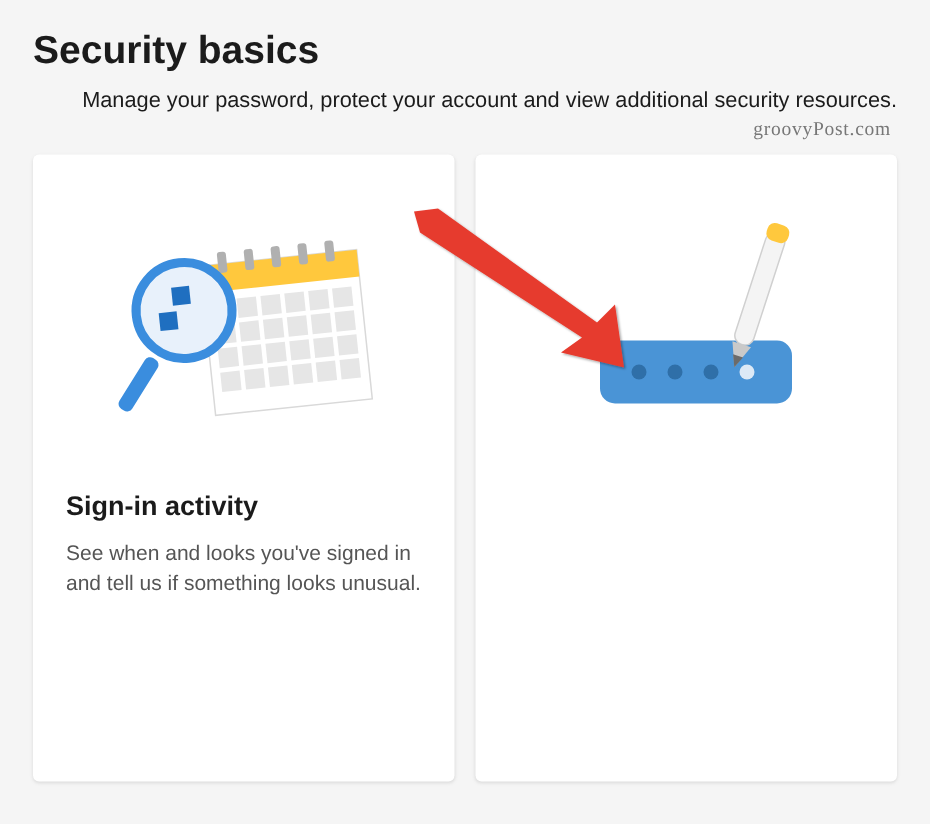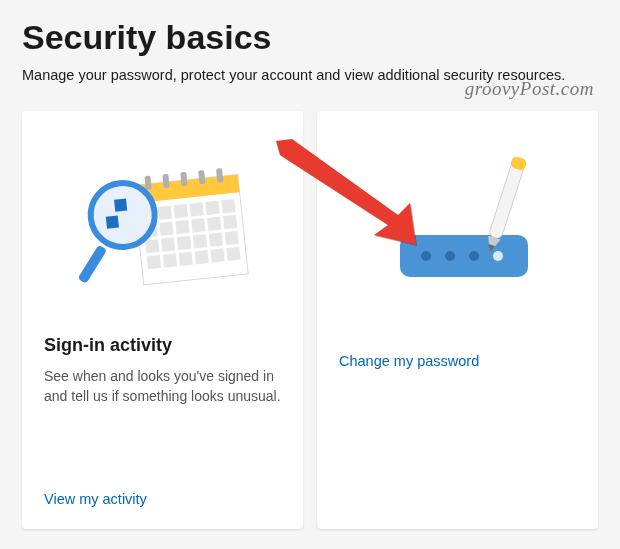--- a/index.html
+++ b/index.html
@@ -7,37 +7,37 @@
       font-family: "Segoe UI", -apple-system, BlinkMacSystemFont, sans-serif;
       background: #f5f5f5;
       width: 620px;
       height: 549px;
       padding: 18px 22px;
       color: #1b1b1b;
       position: relative;
       overflow: hidden;
     }
     .page-title {
-      font-size: 34px;
+      font-size: 26px;
       font-weight: 600;
       margin-bottom: 10px;
       color: #1b1b1b;
     }
     .page-subtitle {
       font-size: 14.5px;
       color: #1b1b1b;
       margin-bottom: 28px;
+      text-align: right;
     }
     .watermark {
       position: absolute;
       top: 78px;
       right: 26px;
       font-family: Georgia, 'Times New Roman', serif;
-      font-style: italic;
-      font-size: 19px;
+      font-size: 13px;
       color: #777;
       letter-spacing: 0.5px;
     }
     .cards-row {
       display: flex;
       gap: 14px;
     }
     .card {
       flex: 1;
       background: #ffffff;
@@ -140,21 +140,20 @@
           <circle cx="55" cy="72" r="32" fill="#e8f1fb" stroke="#3a8dde" stroke-width="6"></circle>
           <rect x="27" y="102" width="10" height="40" rx="4" fill="#3a8dde" transform="rotate(38 32 102)"></rect>
 
           <rect x="48" y="56" width="12" height="12" fill="#1f6fc0"></rect>
           <rect x="38" y="72" width="12" height="12" fill="#1f6fc0"></rect>
         </g>
       </svg>
     </div>
     <h2 class="card-heading">Sign-in activity</h2>
     <p class="card-desc">See when and looks you've signed in and tell us if something looks unusual.</p>
-    <a class="card-link">View my activity</a>
   </div>
 
   <div class="card">
     <div class="illus-area">
       <svg width="200" height="170" viewBox="0 0 200 170">
 
         <rect x="42" y="92" width="128" height="42" rx="10" fill="#4a94d6"></rect>
 
         <circle cx="68" cy="113" r="5" fill="#2f6fa8"></circle>
         <circle cx="92" cy="113" r="5" fill="#2f6fa8"></circle>
@@ -166,21 +165,20 @@
 
           <rect x="138" y="18" width="13" height="78" rx="6" fill="#f4f4f4" stroke="#d0d0d0" stroke-width="1"></rect>
 
           <rect x="137" y="12" width="15" height="12" rx="5" fill="#ffc83d"></rect>
 
           <polygon points="138,96 151,96 144.5,112" fill="#c9c9c9"></polygon>
           <polygon points="141,104 148,104 144.5,112" fill="#6b6b6b"></polygon>
         </g>
       </svg>
     </div>
-    <a class="card-link">Change my password</a>
   </div>
 
 </div>
 
 <div class="arrow-overlay">
   <svg width="160" height="120" viewBox="0 0 160 120">
     <defs>
       <filter id="sh" x="-20%" y="-20%" width="140%" height="140%">
         <feDropShadow dx="1" dy="1" stdDeviation="0.6" flood-opacity="0.35"></feDropShadow>
       </filter>

